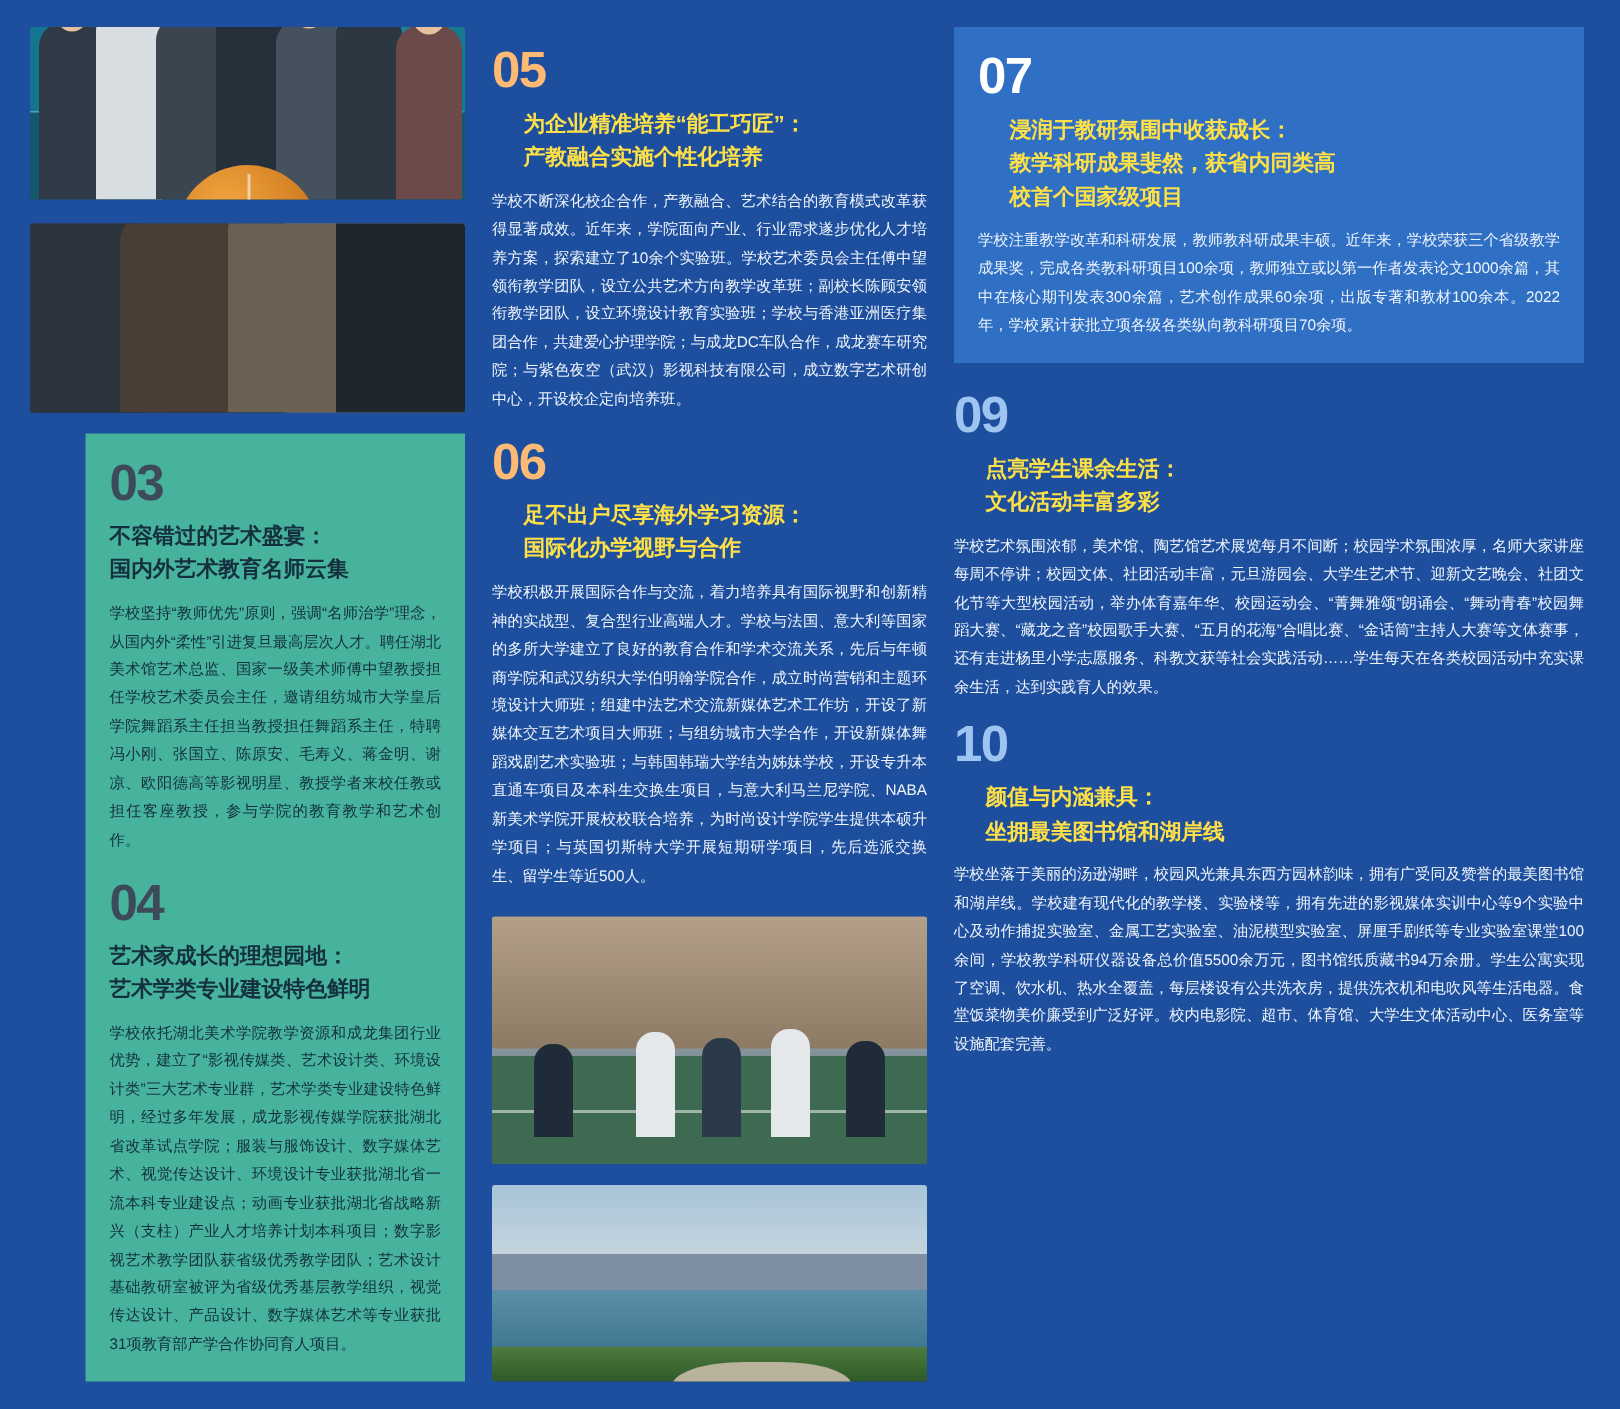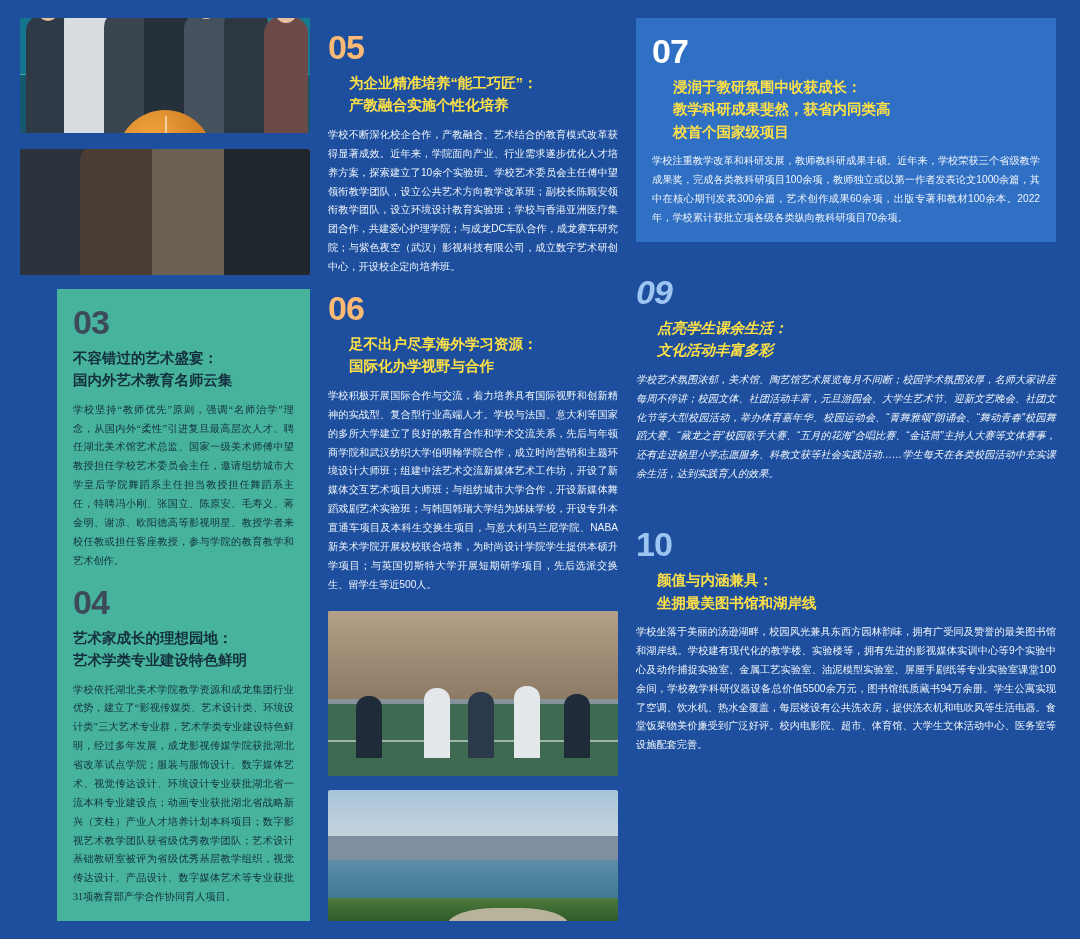--- a/index.html
+++ b/index.html
@@ -9,21 +9,21 @@
     font-family:"Liberation Sans","DejaVu Sans",sans-serif;
     color:#fff;
     overflow:hidden;
     position:relative;
   }
   .page{position:relative;width:1080px;height:939px;box-sizing:border-box;padding:18px 20px;}
   .cols{display:flex;gap:18px;height:903px;}
   .col{display:flex;flex-direction:column;}
   .col1{width:290px;}
   .col2{width:290px;}
-  .col3{width:420px;gap:33px;}
+  .col3{width:420px;}
 
   
   .photo{position:relative;overflow:hidden;border-radius:2px;background:#2b3a4a;}
   .photo .ph-inner{position:absolute;inset:0;}
 
   
   .p1{height:205px;}
   .p1 .sky{position:absolute;inset:0;background:linear-gradient(180deg,#1f7f9c 0%,#2a93ad 45%,#1d6f8c 100%);}
   .p1 .banner{position:absolute;left:0;right:0;top:0;height:56px;background:linear-gradient(90deg,#14748f,#25a0bb 60%,#15798f);}
   .p1 .bannertext{position:absolute;right:8px;top:8px;width:110px;height:34px;background:rgba(255,255,255,.18);border-radius:2px;}
@@ -69,21 +69,21 @@
   .b-none{background:transparent;}
   .num{font-size:34px;font-weight:bold;line-height:1;margin:0 0 8px 0;letter-spacing:-1px;}
   .num-grey{color:#3c4a5a;}
   .num-white{color:#ffffff;}
   .num-lt{color:#fdba74;}
   .num-ltb{color:#9ec4f2;}
   .htitle{font-size:14.5px;font-weight:bold;line-height:1.55;margin:0 0 9px 0;}
   .htitle.dark{color:#14303f;}
   .htitle.white{color:#fde047;margin-left:21px;}
   .body{font-size:10.2px;line-height:1.85;text-align:justify;margin:0;}
-  .body.dark{color:#123040;font-family:Liberation Serif, serif;}
+  .body.dark{color:#123040;}
   .body.white{color:#eef4fb;}
   .mtop{margin-top:14px;}
 </style>
 </head>
 <body>
 
 <div class="page">
   <div class="cols">
 
     <div class="col col1">
@@ -212,21 +212,21 @@
           <div class="num num-white">07</div>
           <div class="htitle white">
             <div>浸润于教研氛围中收获成长：</div>
             <div>教学科研成果斐然，获省内同类高</div>
             <div>校首个国家级项目</div>
           </div>
           <p class="body white">学校注重教学改革和科研发展，教师教科研成果丰硕。近年来，学校荣获三个省级教学成果奖，完成各类教科研项目100余项，教师独立或以第一作者发表论文1000余篇，其中在核心期刊发表300余篇，艺术创作成果60余项，出版专著和教材100余本。2022年，学校累计获批立项各级各类纵向教科研项目70余项。</p>
         </div>
       </div>
 
-      <div class="block b-none" style="padding:0 0 0 0;font-style:italic;">
+      <div class="block b-none" style="padding:18px 0 0 0;">
         <div class="num num-ltb">09</div>
         <div class="htitle white">
           <div>点亮学生课余生活：</div>
           <div>文化活动丰富多彩</div>
         </div>
         <p class="body white">学校艺术氛围浓郁，美术馆、陶艺馆艺术展览每月不间断；校园学术氛围浓厚，名师大家讲座每周不停讲；校园文体、社团活动丰富，元旦游园会、大学生艺术节、迎新文艺晚会、社团文化节等大型校园活动，举办体育嘉年华、校园运动会、“菁舞雅颂”朗诵会、“舞动青春”校园舞蹈大赛、“藏龙之音”校园歌手大赛、“五月的花海”合唱比赛、“金话筒”主持人大赛等文体赛事，还有走进杨里小学志愿服务、科教文获等社会实践活动……学生每天在各类校园活动中充实课余生活，达到实践育人的效果。</p>
       </div>
 
       <div class="block b-none" style="padding:10px 0 0 0;">
         <div class="num num-ltb">10</div>

